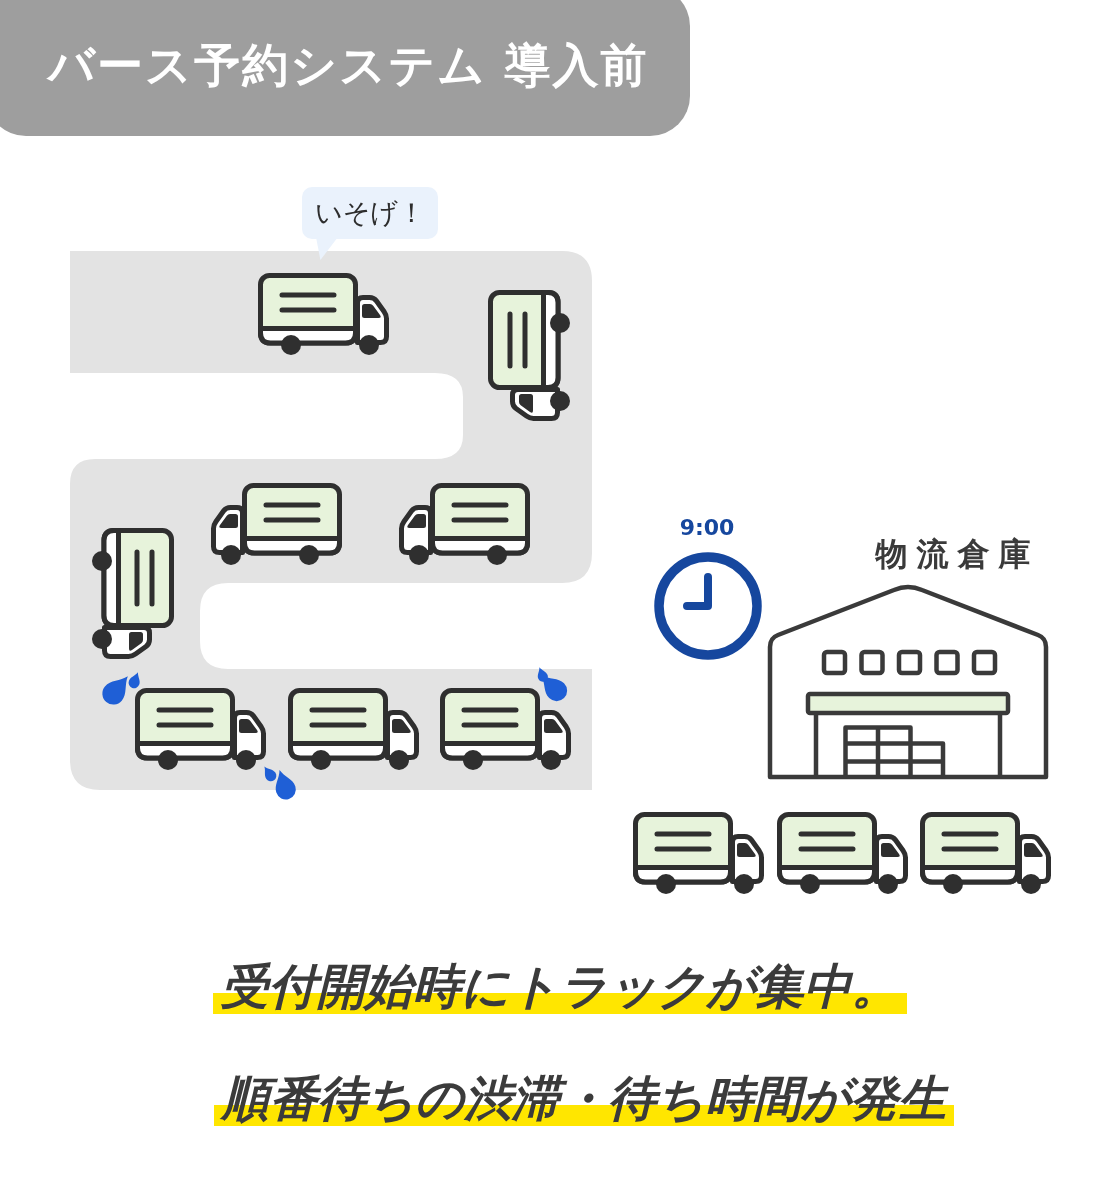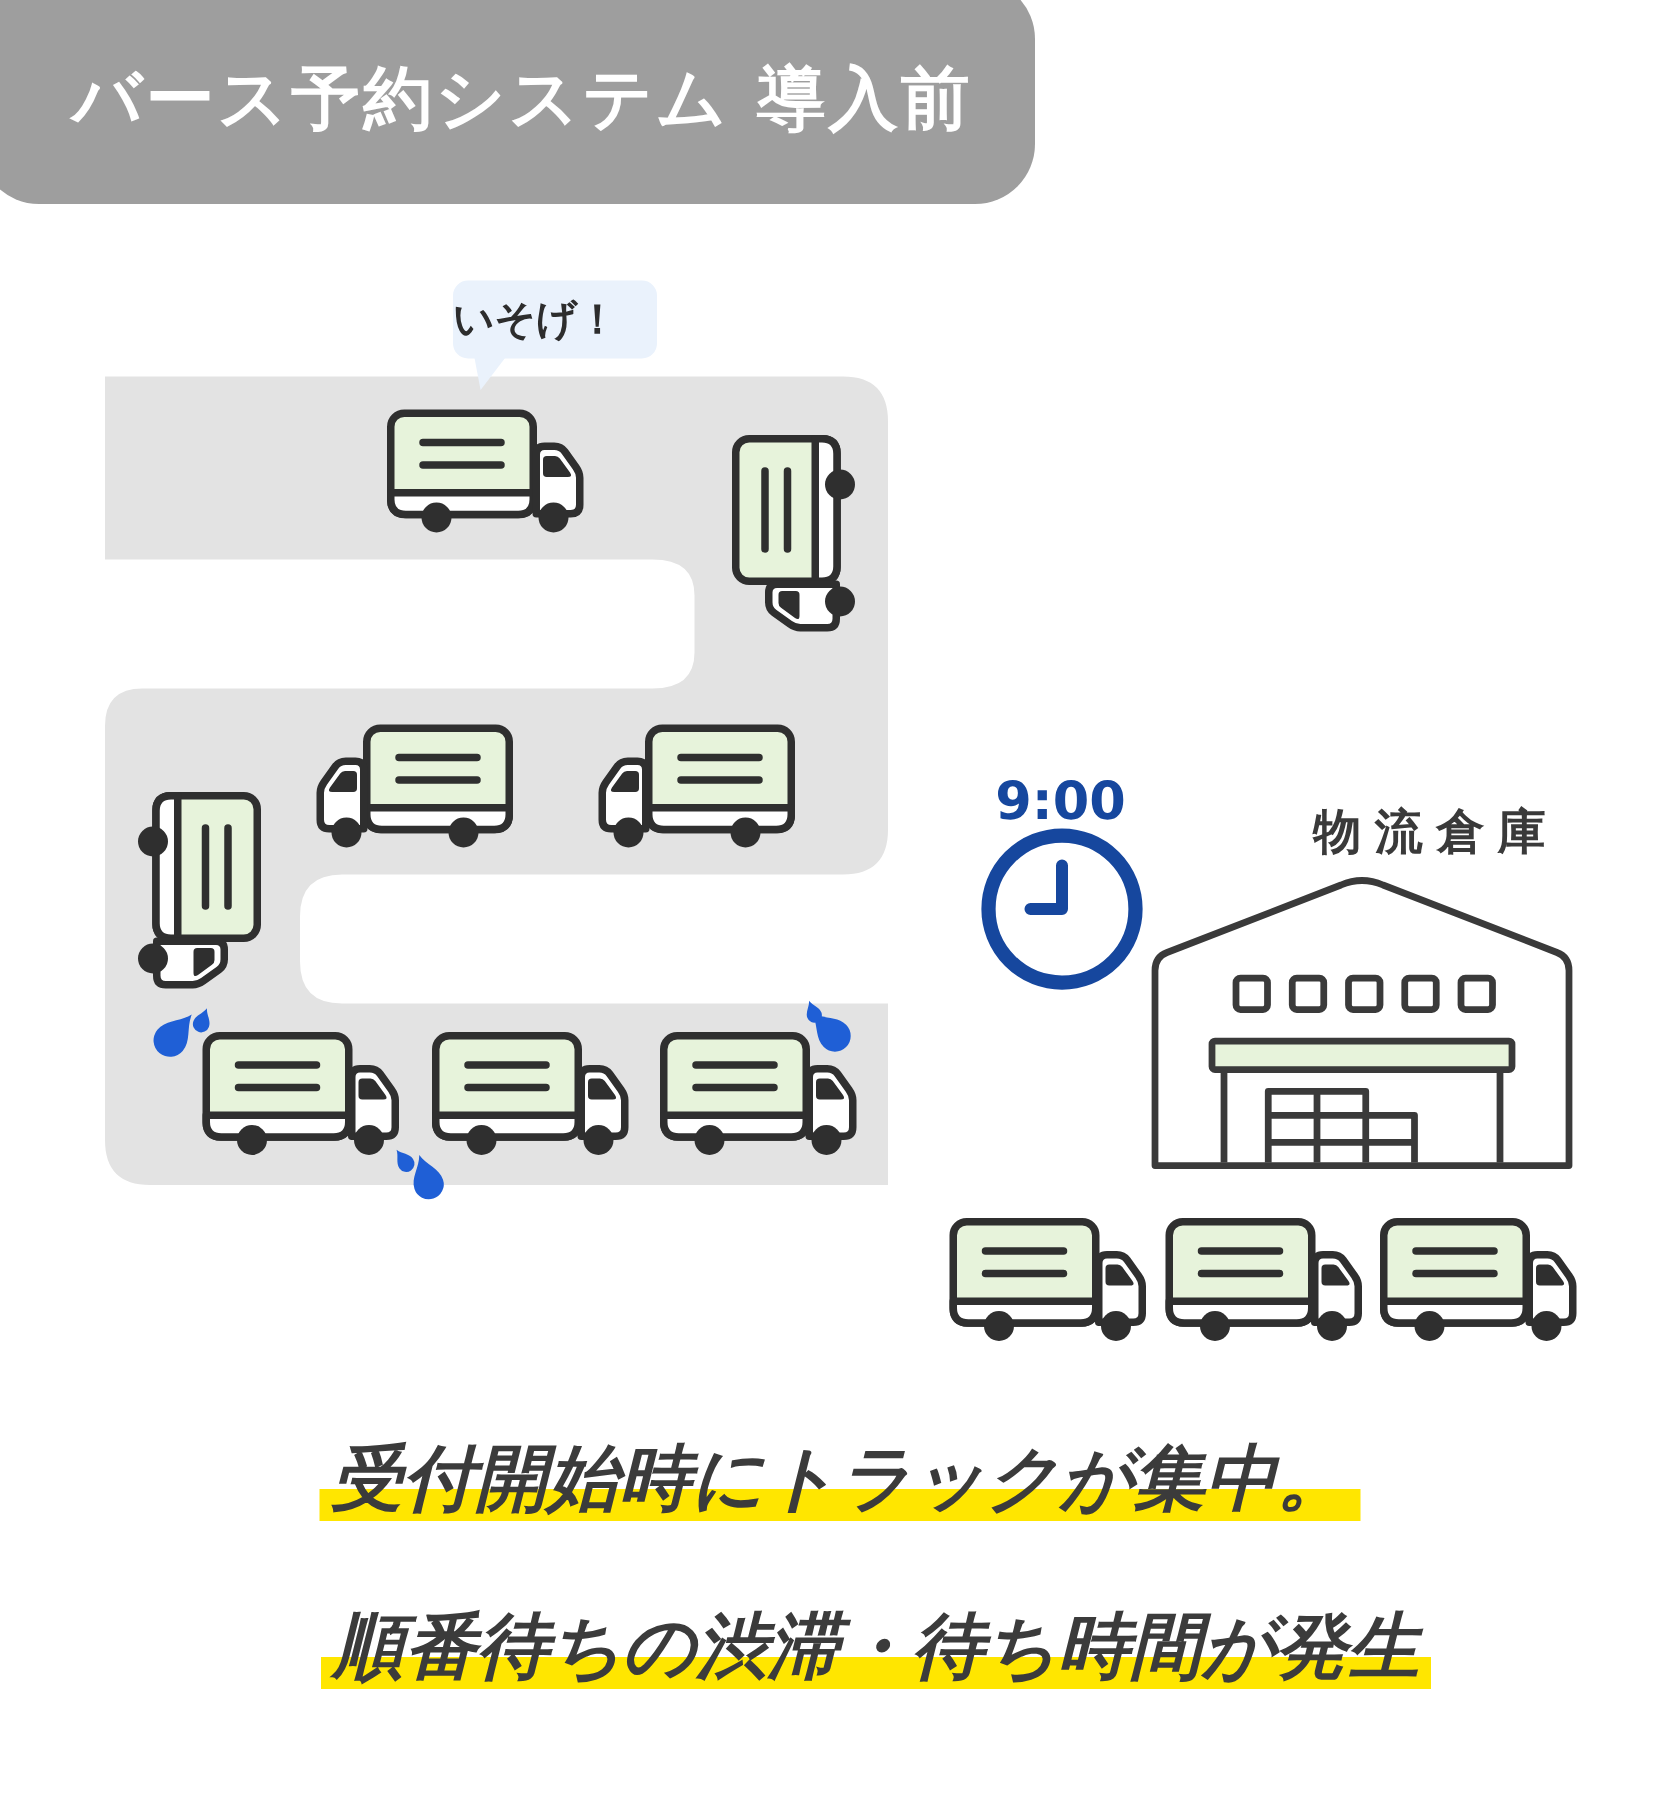--- a/index.html
+++ b/index.html
@@ -12,33 +12,33 @@
           background:var(--banner-gray,#9e9e9e);border-radius:40px;
           display:flex;align-items:center;}
   .banner span{padding-left:62px;padding-top:10px;color:#ffffff;
                font-size:46px;font-weight:bold;letter-spacing:2px;white-space:nowrap;}
 
   
   svg.scene{position:absolute;left:0;top:0;width:1120px;height:1200px;}
 
   
   .bubble{position:absolute;background:var(--bubble-blue,#eaf2fc);border-radius:10px;
-          display:flex;align-items:center;justify-content:flex-start;
-          color:#2d2d2d;font-weight:bold;white-space:nowrap;}
+          display:flex;align-items:center;justify-content:center;
+          color:#2d2d2d;font-weight:normal;white-space:nowrap;}
   .bubble .tail{position:absolute;top:calc(100% - 2px);background:var(--bubble-blue,#eaf2fc);}
   .bubble-hurry{left:302px;top:187px;width:136px;height:52px;font-size:27px;}
   .bubble-hurry .tail{left:14px;width:22px;height:23px;
           clip-path:polygon(0 0,100% 0,20% 100%);}
   .bubble-congestion{left:443px;top:604px;width:110px;height:56px;font-size:30px;}
   .bubble-congestion .tail{left:9px;width:24px;height:23px;
           clip-path:polygon(0 0,100% 0,30% 100%);}
 
   
   .clock-time{position:absolute;left:657px;top:515px;width:100px;text-align:center;
-              color:var(--accent-blue,#16479e);font-size:35px;font-weight:bold;}
+              color:var(--accent-blue,#16479e);font-size:22px;font-weight:bold;}
   .wh-label{position:absolute;left:843px;top:533px;width:220px;text-align:center;
             color:var(--building-gray,#3a3a3a);font-size:32px;font-weight:bold;
             letter-spacing:9px;text-indent:9px;white-space:nowrap;}
 
   
   .caption{position:absolute;left:0;width:1120px;text-align:center;
            color:var(--text-dark,#3b3b3b);font-size:48px;font-weight:bold;
            line-height:64px;white-space:nowrap;font-style:italic;}
   .caption .hl{background:linear-gradient(to bottom,transparent 62%,
                var(--highlight-yellow,#ffe600) 62%);padding:0 8px;}

